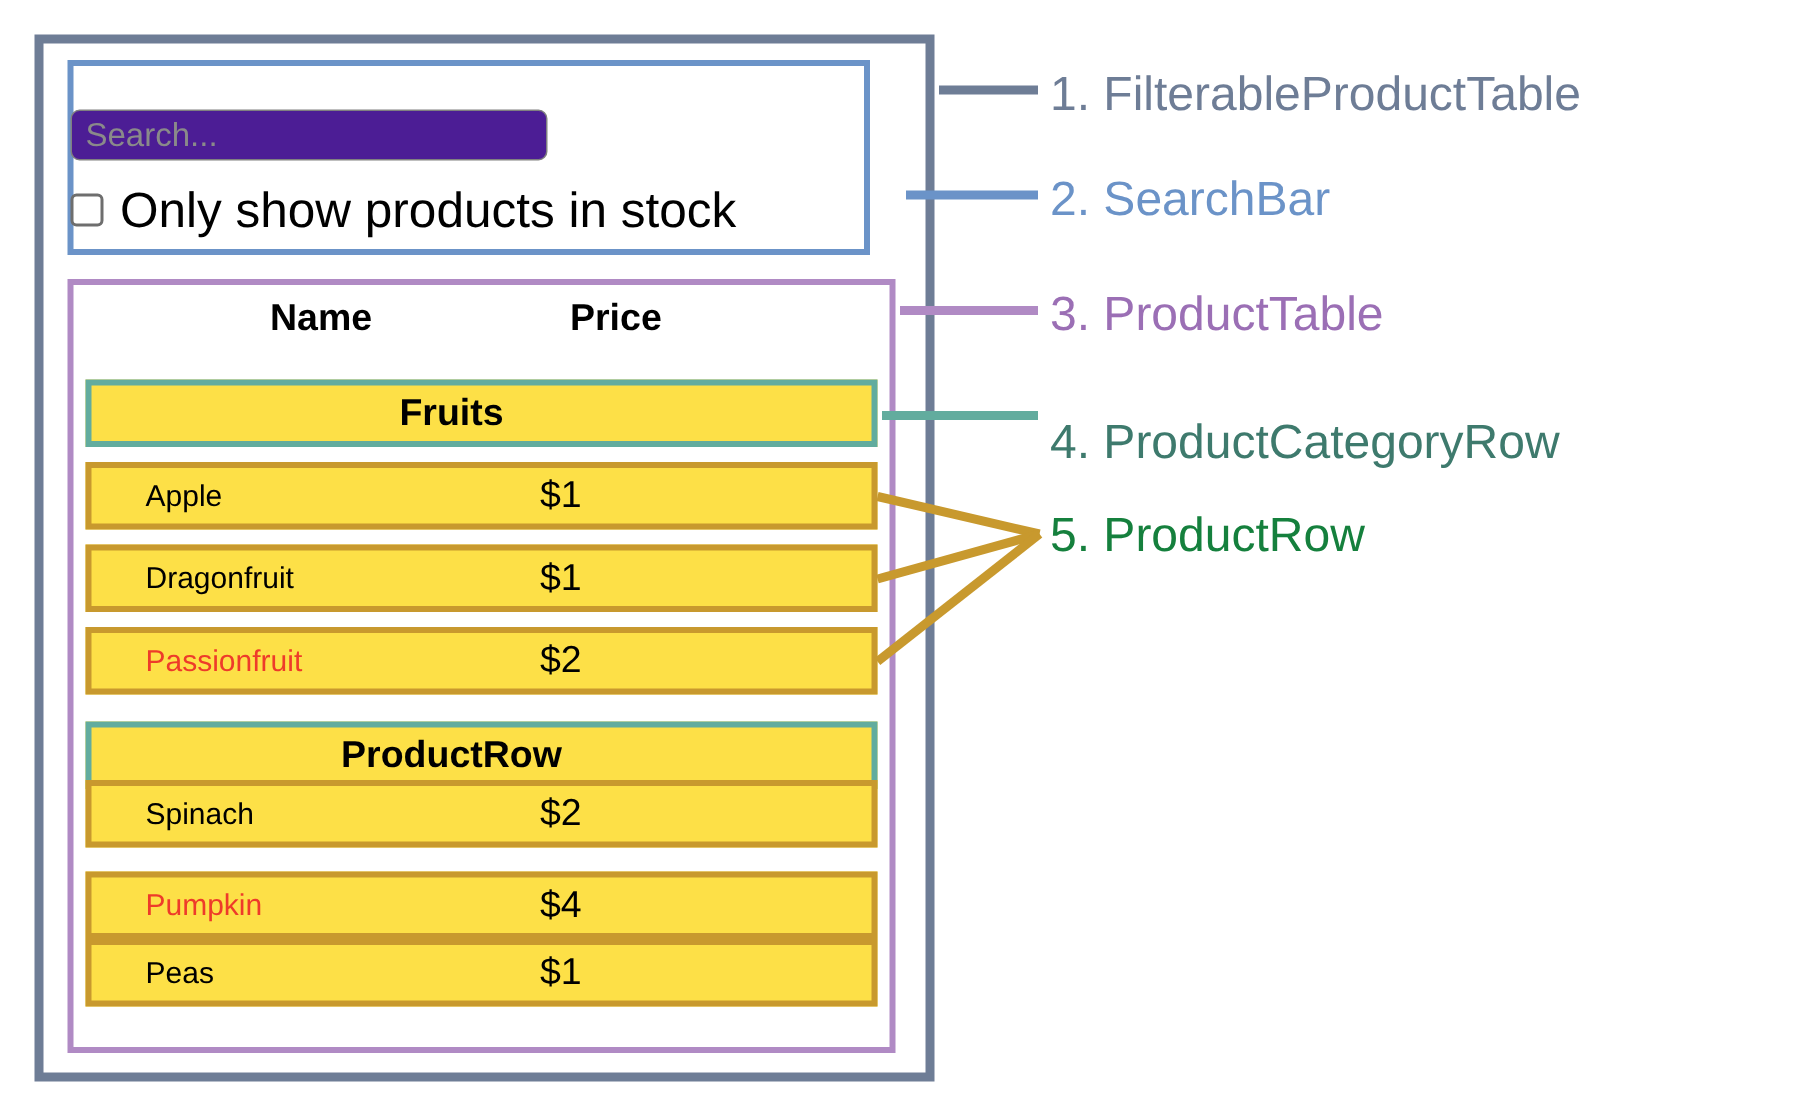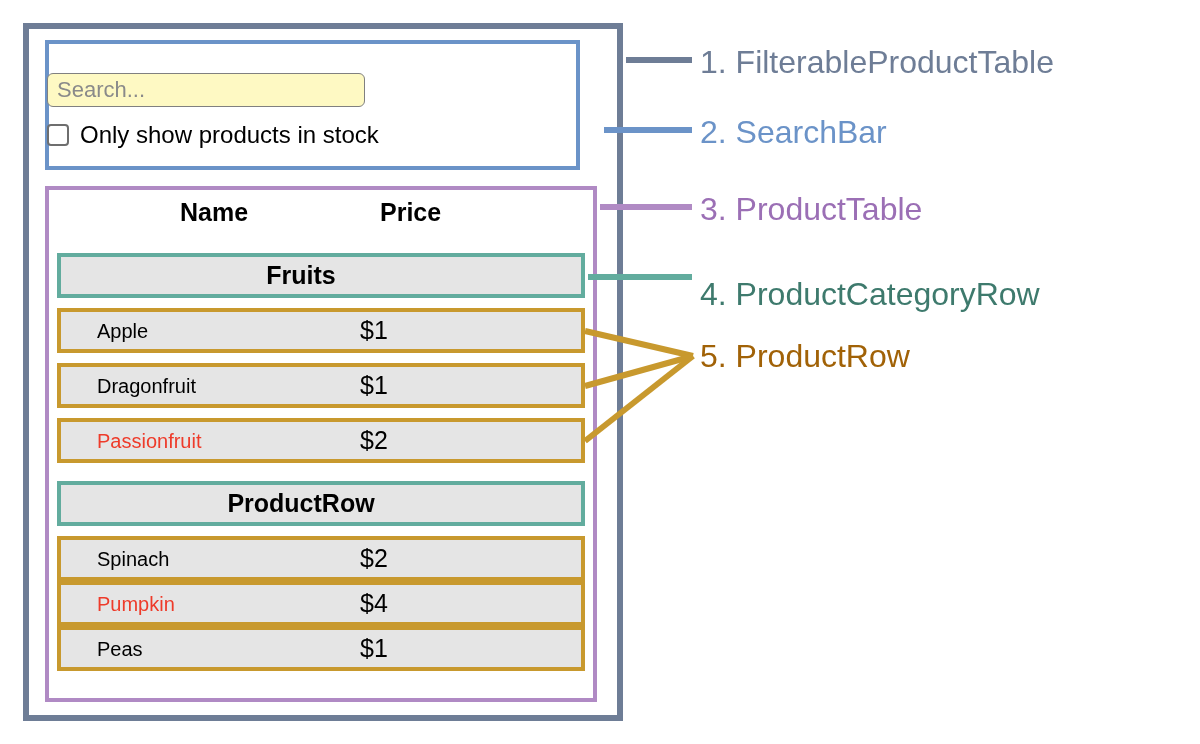--- a/index.html
+++ b/index.html
@@ -24,42 +24,42 @@
     position: absolute; left: 45px; top: 40px;
     width: 535px; height: 130px;
     border: 4px solid #6b93c8;
     background: #ffffff;
   }
   .search-input {
     position: absolute; left: 47px; top: 73px;
     width: 318px; height: 34px;
     border: 1.5px solid #808080;
     border-radius: 6px;
-    background: #fef9c3;
+    background: #4c1d95;
     display: flex; align-items: center;
     padding-left: 9px;
   }
   .search-placeholder {
     font-size: 22px; color: #8a8a8a;
     font-family: "Liberation Sans", sans-serif;
     line-height: 1;
   }
   .checkbox-row {
     position: absolute; left: 47px; top: 123px;
     display: flex; align-items: center; gap: 11px;
   }
   .checkbox-box {
     width: 22px; height: 22px;
     border: 2px solid #6e6e6e;
     border-radius: 4px;
     background: #ffffff;
     flex: none;
   }
   .checkbox-label {
-    font-size: 24px; color: #000000;
+    font-size: 33px; color: #000000;
     font-family: "Liberation Sans", sans-serif;
     white-space: nowrap;
     line-height: 1;
   }
 
   
   .frame-table {
     position: absolute; left: 45px; top: 186px;
     width: 552px; height: 516px;
     border: 4px solid #b08ac4;
@@ -75,21 +75,21 @@
     font-family: "Liberation Sans", sans-serif;
     line-height: 1;
   }
   .th-name  { left: 135px; }
   .th-price { left: 335px; }
 
   
   .row {
     position: absolute; left: 57px;
     width: 528px; height: 45px;
-    background: #e5e5e5;
+    background: #fde047;
     display: flex; align-items: center;
   }
   .row-cat {
     border: 4px solid #62ac9e;
     justify-content: center;
   }
   .row-cat .cat-label {
     font-size: 25px; font-weight: bold; color: #000;
     font-family: "Liberation Sans", sans-serif;
     line-height: 1;
@@ -165,21 +165,21 @@
 
   <div class="row row-prod" style="top:418px;">
     <span class="cell-name oos">Passionfruit</span>
     <span class="cell-price">$2</span>
   </div>
 
   <div class="row row-cat" style="top:481px;">
     <span class="cat-label">ProductRow</span>
   </div>
 
-  <div class="row row-prod" style="top:536px;">
+  <div class="row row-prod" style="top:520px;">
     <span class="cell-name">Spinach</span>
     <span class="cell-price">$2</span>
   </div>
 
   <div class="row row-prod" style="top:581px;">
     <span class="cell-name oos">Pumpkin</span>
     <span class="cell-price">$4</span>
   </div>
 
   <div class="row row-prod" style="top:626px;padding-left:29px;">
@@ -215,18 +215,18 @@
   <div class="legend-label" style="left:700px; top:193px; color:#9b6fb5;">
     <span>3.</span>
     <span>ProductTable</span>
   </div>
 
   <div class="legend-label" style="left:700px; top:278px; color:#3e7a6d;">
     <span>4.</span>
     <span>ProductCategoryRow</span>
   </div>
 
-  <div class="legend-label" style="left:700px; top:340px; color:#a16207;">
+  <div class="legend-label" style="left:700px; top:340px; color:#15803d;">
     <span>5.</span>
     <span>ProductRow</span>
   </div>
 
 </div>
 
 </body></html>

